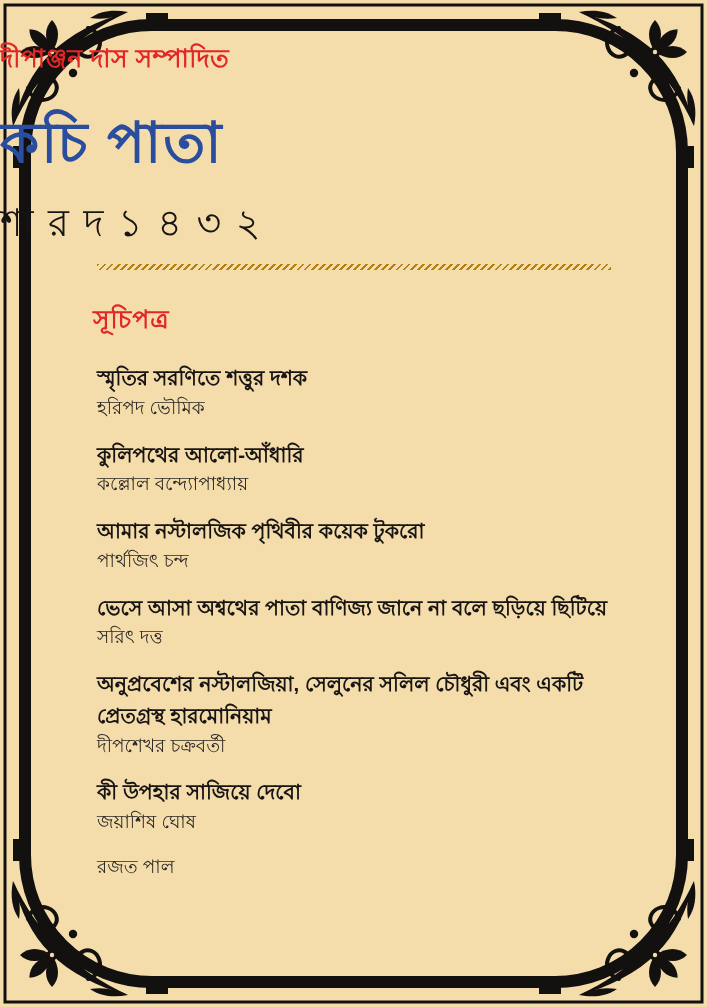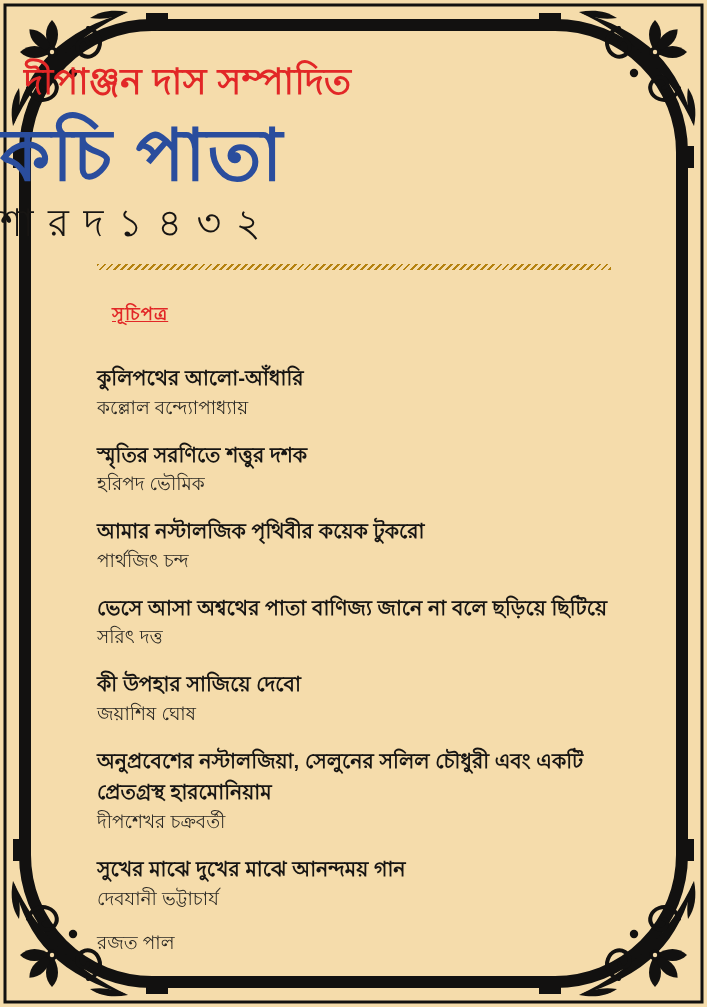--- a/index.html
+++ b/index.html
@@ -7,44 +7,44 @@
     width:707px;height:1007px;
     font-family:"Liberation Sans","DejaVu Sans",sans-serif;
     background:#fff;
   }
   .page{
     position:relative;width:707px;height:1007px;overflow:hidden;
     background:var(--background,#f5dcab);
   }
   .frame-svg{position:absolute;inset:0;pointer-events:none;}
   .editor-line{
-    position:absolute;left:0;right:0;top:54px;
+    position:absolute;left:0;right:0;top:39px;
     color:var(--accent-red,#e22727);
-    font-size:36px;font-weight:700;letter-spacing:.5px;padding-left:24px;
+    font-size:25px;font-weight:700;letter-spacing:.5px;
   }
   .main-title{
     position:absolute;left:0;right:0;top:100px;
     color:var(--title-blue,#2a4d9d);
-    font-size:72px;font-weight:800;letter-spacing:2px;
+    font-size:56px;font-weight:800;letter-spacing:2px;
   }
   .edition-line{
     position:absolute;left:0;right:0;top:193px;
     color:#171513;font-size:38px;font-weight:400;letter-spacing:2px;
   }
   .divider{
     position:absolute;left:97px;top:264px;width:514px;height:6px;
     background:repeating-linear-gradient(
       135deg,
       var(--divider-gold,#b5820f) 0 2px,
       rgba(0,0,0,0) 2px 5px);
   }
   .toc-heading{
-    position:absolute;left:112px;top:300px;
+    position:absolute;left:93px;top:300px;
     color:var(--accent-red,#e22727);
-    font-size:18px;font-weight:700;letter-spacing:1px;text-decoration:underline;
+    font-size:25px;font-weight:700;letter-spacing:1px;
   }
   .toc{
     position:absolute;left:97px;top:362px;right:70px;
     color:#171513;
   }
   .toc-entry{margin:0 0 17px 0;}
   .toc-entry-title{
     font-size:20.5px;font-weight:700;line-height:1.55;color:#171513;margin:0;
   }
   .toc-entry-author{
@@ -97,45 +97,41 @@
   <div class="editor-line">দীপাঞ্জন দাস সম্পাদিত</div>
   <div class="main-title">কচি পাতা</div>
   <div class="edition-line">শা র দ ১ ৪ ৩ ২</div>
 
   <div class="divider"></div>
 
   <div class="toc-heading">সূচিপত্র</div>
 
   <div class="toc">
     <div class="toc-entry">
+      <p class="toc-entry-title">স্মৃতির সরণিতে শত্তুর দশক</p>
+      <p class="toc-entry-author">হরিপদ ভৌমিক</p>
+    </div>
+    <div class="toc-entry">
       <p class="toc-entry-title">কুলিপথের আলো-আঁধারি</p>
       <p class="toc-entry-author">কল্লোল বন্দ্যোপাধ্যায়</p>
-    </div>
-    <div class="toc-entry">
-      <p class="toc-entry-title">স্মৃতির সরণিতে শত্তুর দশক</p>
-      <p class="toc-entry-author">হরিপদ ভৌমিক</p>
     </div>
     <div class="toc-entry">
       <p class="toc-entry-title">আমার নস্টালজিক পৃথিবীর কয়েক টুকরো</p>
       <p class="toc-entry-author">পার্থজিৎ চন্দ</p>
     </div>
     <div class="toc-entry">
       <p class="toc-entry-title">ভেসে আসা অশ্বথের পাতা বাণিজ্য জানে না বলে ছড়িয়ে ছিটিয়ে</p>
       <p class="toc-entry-author">সরিৎ দত্ত</p>
     </div>
     <div class="toc-entry">
-      <p class="toc-entry-title">কী উপহার সাজিয়ে দেবো</p>
-      <p class="toc-entry-author">জয়াশিষ ঘোষ</p>
-    </div>
-    <div class="toc-entry">
       <p class="toc-entry-title">অনুপ্রবেশের নস্টালজিয়া, সেলুনের সলিল চৌধুরী এবং একটি প্রেতগ্রস্থ হারমোনিয়াম</p>
       <p class="toc-entry-author">দীপশেখর চক্রবর্তী</p>
     </div>
     <div class="toc-entry">
-      <p class="toc-entry-title">সুখের মাঝে দুখের মাঝে আনন্দময় গান</p>
-      <p class="toc-entry-author">দেবযানী ভট্টাচার্য</p>
+      <p class="toc-entry-title">কী উপহার সাজিয়ে দেবো</p>
+      <p class="toc-entry-author">জয়াশিষ ঘোষ</p>
     </div>
     <div class="toc-entry">
       <p class="toc-entry-author">রজত পাল</p>
     </div>
   </div>
 
 </div>
 
 </body></html>

